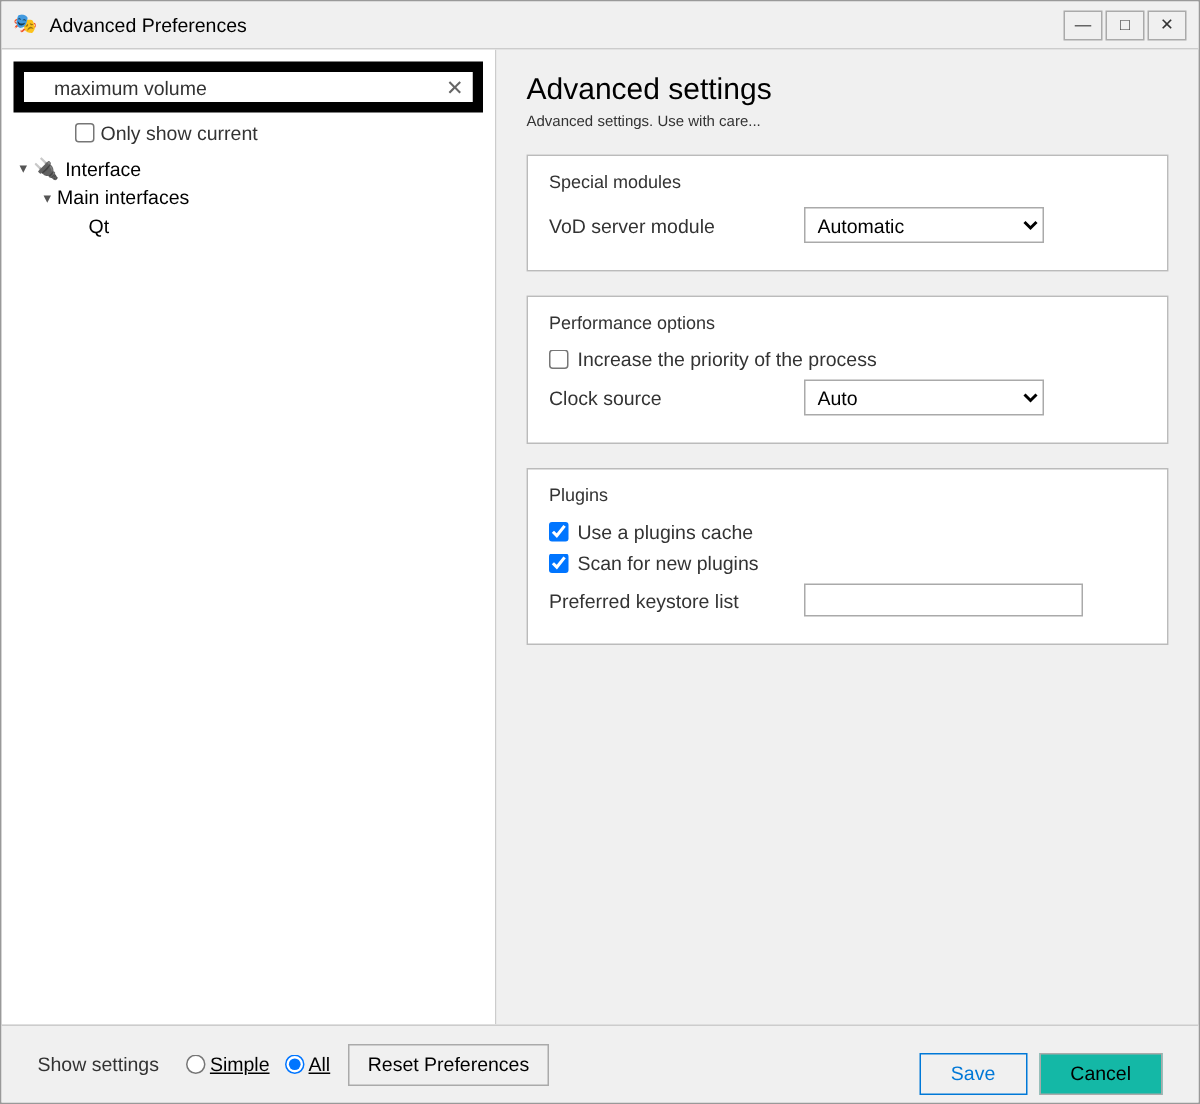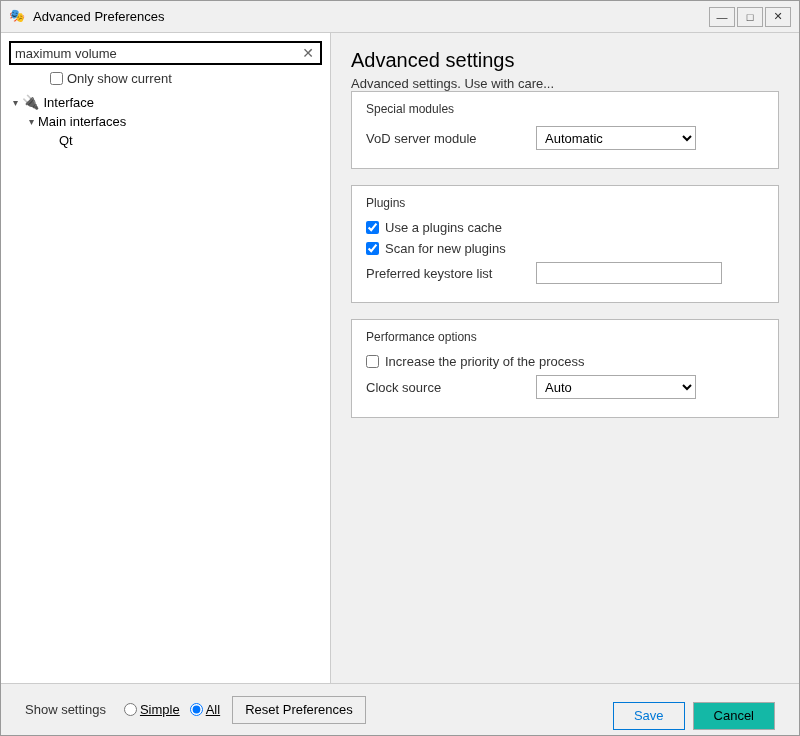--- a/index.html
+++ b/index.html
@@ -74,22 +74,23 @@
     .left-panel {
       width: 330px;
       flex-shrink: 0;
       background: #fff;
       border-right: 1px solid #ccc;
       display: flex;
       flex-direction: column;
       padding: 8px;
     }
     .search-box-wrapper {
-      border: 2px solid #000000;
+      border: 7px solid #000000;
       margin-bottom: 6px;
+      padding-left: 16px;
     }
     .search-box {
       display: flex;
       align-items: center;
       background: #fff;
       padding: 2px 4px;
     }
     .search-input {
       flex: 1;
       border: none;
@@ -146,22 +147,23 @@
       background: #f0f0f0;
       overflow-y: auto;
     }
     .adv-title {
       font-size: 20px;
       font-weight: normal;
       margin-bottom: 4px;
       color: #000;
     }
     .adv-subtitle {
-      font-size: 13px;
-      color: #333;
+      font-size: 10px;
+      color: #333;
+      margin-bottom: 16px;
     }
 
     .section-box {
       border: 1px solid #bbb;
       background: #fff;
       margin-bottom: 16px;
       padding: 10px 14px;
     }
     .section-title {
       font-size: 12px;
@@ -334,48 +336,48 @@
           <span class="form-label">VoD server module</span>
           <select class="form-select">
             <option>Automatic</option>
             <option>None</option>
             <option>Custom</option>
           </select>
         </div>
       </div>
 
       <div class="section-box">
-        <div class="section-title">Plugins</div>
-        <div class="checkbox-row">
-          <input type="checkbox" checked="" style="">
-          <span class="checkbox-label">Use a plugins cache</span>
-        </div>
-        <div class="checkbox-row">
-          <input type="checkbox" checked="" style="">
-          <span class="checkbox-label">Scan for new plugins</span>
-        </div>
-        <div class="form-row">
-          <span class="form-label">Preferred keystore list</span>
-          <input class="text-input" type="text" value="" style="">
-        </div>
-      </div>
-
-      <div class="section-box">
         <div class="section-title">Performance options</div>
         <div class="checkbox-row">
           <input type="checkbox" style="">
           <span class="checkbox-label">Increase the priority of the process</span>
         </div>
         <div class="form-row">
           <span class="form-label">Clock source</span>
           <select class="form-select">
             <option>Auto</option>
             <option>Default</option>
             <option>Monotonic</option>
           </select>
+        </div>
+      </div>
+
+      <div class="section-box">
+        <div class="section-title">Plugins</div>
+        <div class="checkbox-row">
+          <input type="checkbox" checked="" style="">
+          <span class="checkbox-label">Use a plugins cache</span>
+        </div>
+        <div class="checkbox-row">
+          <input type="checkbox" checked="" style="">
+          <span class="checkbox-label">Scan for new plugins</span>
+        </div>
+        <div class="form-row">
+          <span class="form-label">Preferred keystore list</span>
+          <input class="text-input" type="text" value="" style="">
         </div>
       </div>
     </div>
   </div>
 
   <div class="bottom-bar">
     <div class="bottom-left">
       <span class="show-settings-label">Show settings</span>
       <div class="radio-group">
         <label class="radio-item">

